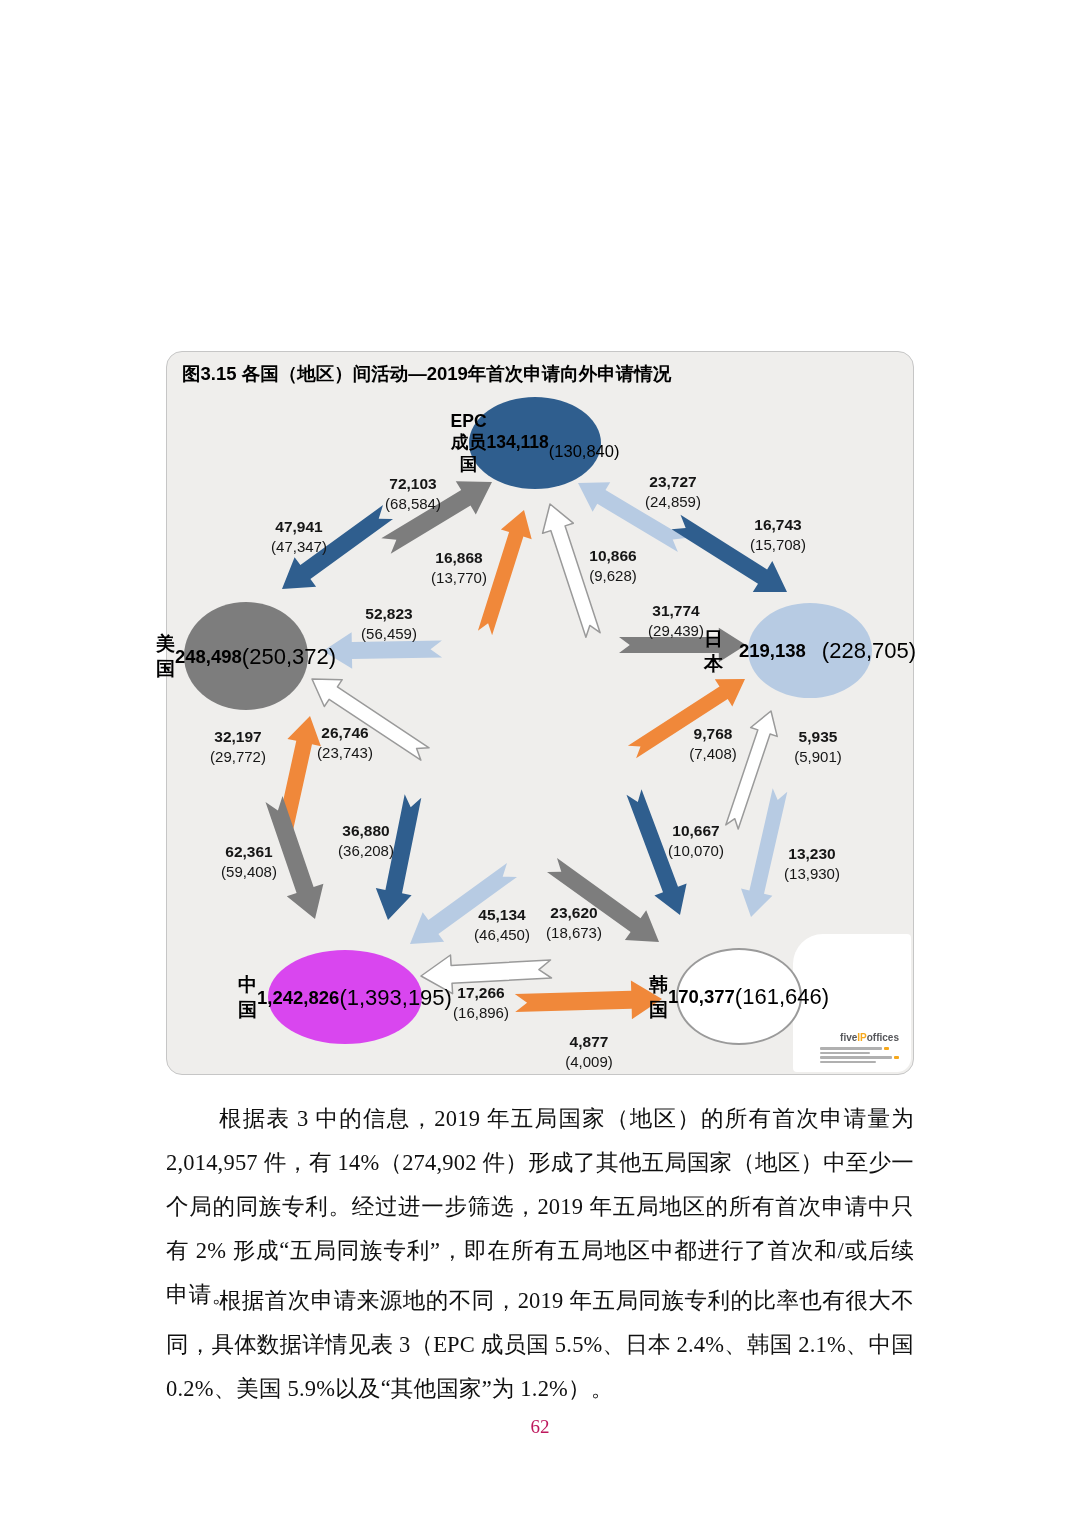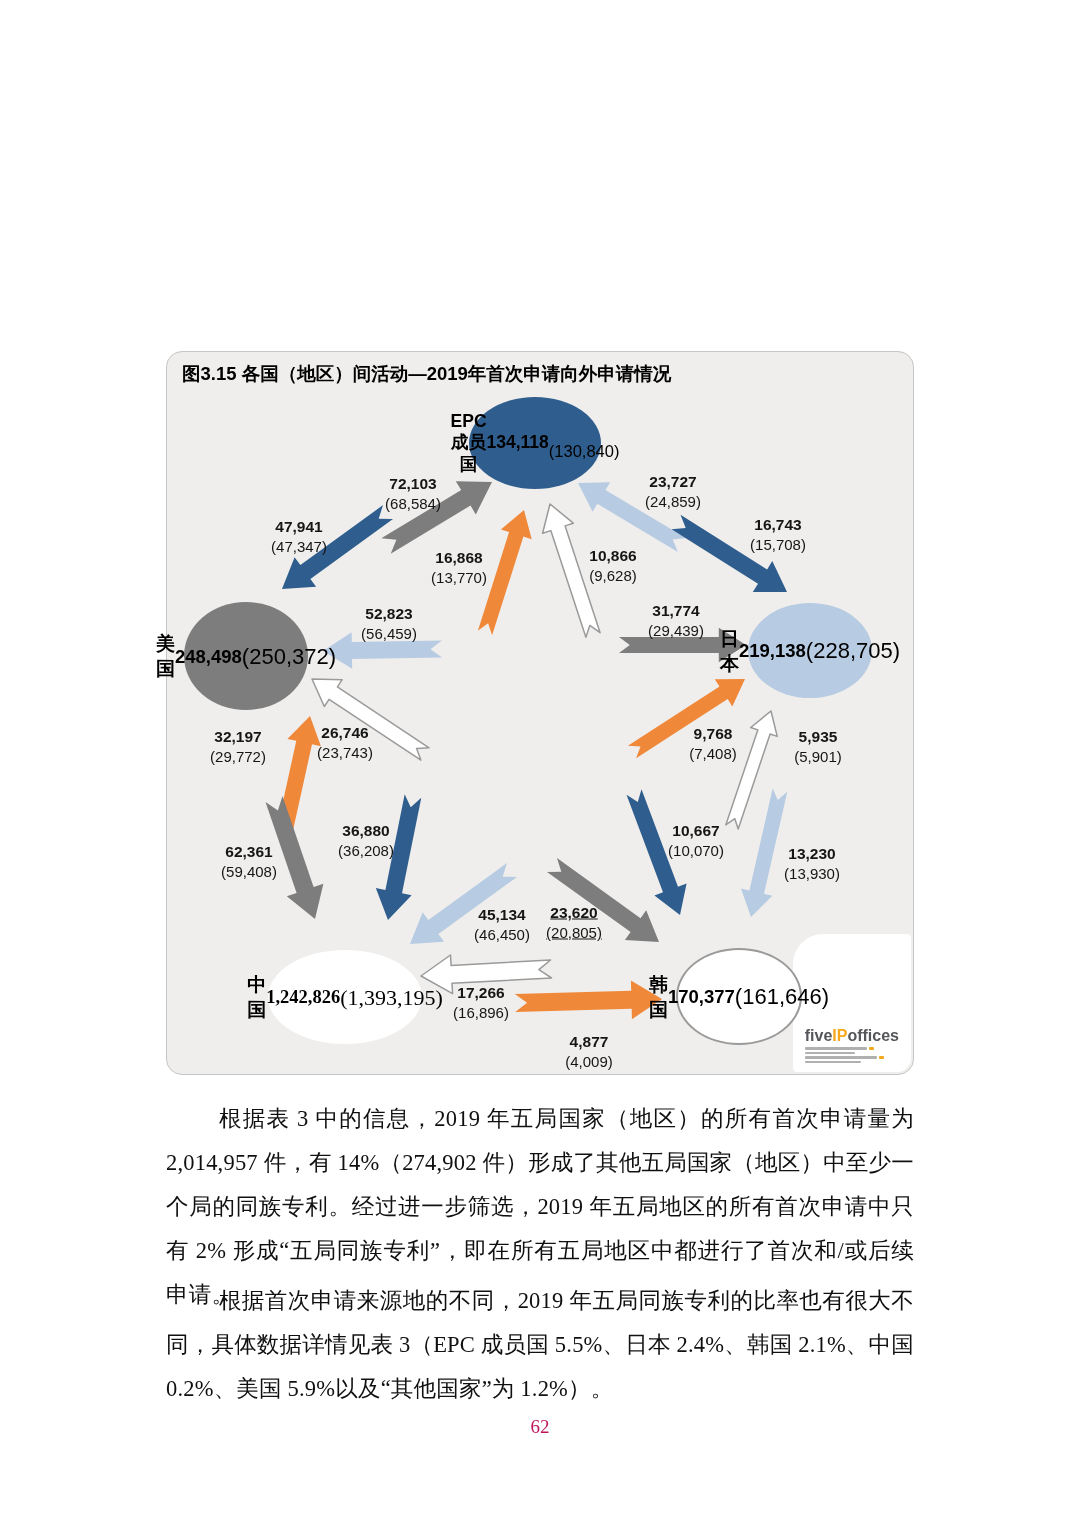--- a/index.html
+++ b/index.html
@@ -23,31 +23,31 @@
   .node{position:absolute;border-radius:50%;box-sizing:border-box;
         display:flex;flex-direction:row;align-items:center;justify-content:center;
         text-align:center;color:#000;}
   .node .n-name{font-weight:bold;font-size:19px;line-height:25px;white-space:pre-line;}
   .node .n-value{font-weight:bold;font-size:18.5px;line-height:25px;}
   .node .n-prev{font-size:22px;line-height:23px;}
   #node-epo{left:302px;top:45px;width:132px;height:92px;}
   #node-epo .n-name,#node-epo .n-value{font-size:17.5px;line-height:21.5px;}
   #node-epo .n-prev{font-size:16.5px;line-height:21px;margin-top:16px;}
   #node-us{left:17px;top:250px;width:124px;height:108px;}
-  #node-jp{left:581px;top:251px;width:124px;height:95px;}
+  #node-jp{left:581px;top:251px;width:124px;height:95px;gap:16px;}
   #node-cn{left:101px;top:598px;width:154px;height:94px;}
   #node-kr{left:509px;top:596px;width:126px;height:97px;border:2px solid #9a9a9a;}
 
   .flow-label{position:absolute;transform:translate(-50%,-50%);text-align:center;
               white-space:nowrap;color:#151515;}
   .flow-label .fl-value{font-weight:bold;font-size:15.5px;line-height:20px;}
   .flow-label .fl-prev{font-size:15px;line-height:19px;}
 
   .logo{position:absolute;right:14px;bottom:11px;text-align:right;}
-  .logo-text{font-size:16px;font-weight:bold;color:#55565a;}
+  .logo-text{font-size:10px;font-weight:bold;color:#55565a;}
   .logo-text .ip{color:#f6a81c;}
   .logo-lines{margin-top:2px;display:flex;flex-direction:column;gap:2px;align-items:flex-start;}
   .lline{display:flex;align-items:center;gap:2px;}
   .lbar{height:2.5px;background:#9c9c9c;opacity:.8;border-radius:1px;}
   .lchip{width:5px;height:2.5px;background:#f6a81c;border-radius:1px;}
 </style>
 </head>
 <body>
 
 <div class="page">
@@ -90,21 +90,21 @@
     <div class="node" id="node-us" style="background: rgb(125, 125, 125);">
       <div class="n-name">美国</div>
       <div class="n-value">248,498</div>
       <div class="n-prev">(250,372)</div>
     </div>
     <div class="node" id="node-jp" style="background: rgb(183, 203, 227);">
       <div class="n-name">日本</div>
       <div class="n-value">219,138</div>
       <div class="n-prev">(228,705)</div>
     </div>
-    <div class="node" id="node-cn" style="background: #ffffff; font-family: Liberation Serif, serif;">
+    <div class="node" id="node-cn" style="background: #d946ef;">
       <div class="n-name">中国</div>
       <div class="n-value">1,242,826</div>
       <div class="n-prev">(1,393,195)</div>
     </div>
     <div class="node" id="node-kr" style="background: rgb(255, 255, 255); border-color: rgb(154, 154, 154);">
       <div class="n-name">韩国</div>
       <div class="n-value">170,377</div>
       <div class="n-prev">(161,646)</div>
     </div>
 
@@ -154,23 +154,23 @@
           <div class="fl-prev">(59,408)</div>
         </div>
         <div class="flow-label" style="left: 199px; top: 488px;">
           <div class="fl-value">36,880</div>
           <div class="fl-prev">(36,208)</div>
         </div>
         <div class="flow-label" style="left: 335px; top: 572px;">
           <div class="fl-value">45,134</div>
           <div class="fl-prev">(46,450)</div>
         </div>
-        <div class="flow-label" style="left: 407px; top: 570px; text-decoration: underline;">
+        <div class="flow-label" style="left: 407px; top: 570px;">
           <div class="fl-value">23,620</div>
-          <div class="fl-prev">(20,805)</div>
+          <div class="fl-prev">(18,673)</div>
         </div>
         <div class="flow-label" style="left: 546px; top: 391px;">
           <div class="fl-value">9,768</div>
           <div class="fl-prev">(7,408)</div>
         </div>
         <div class="flow-label" style="left: 651px; top: 394px;">
           <div class="fl-value">5,935</div>
           <div class="fl-prev">(5,901)</div>
         </div>
         <div class="flow-label" style="left: 529px; top: 488px;">

